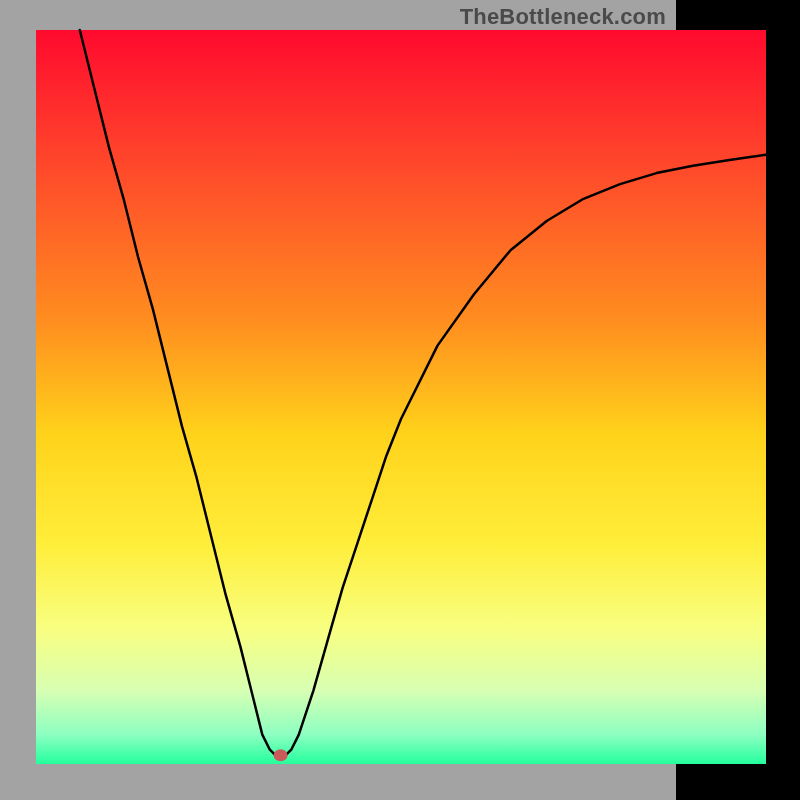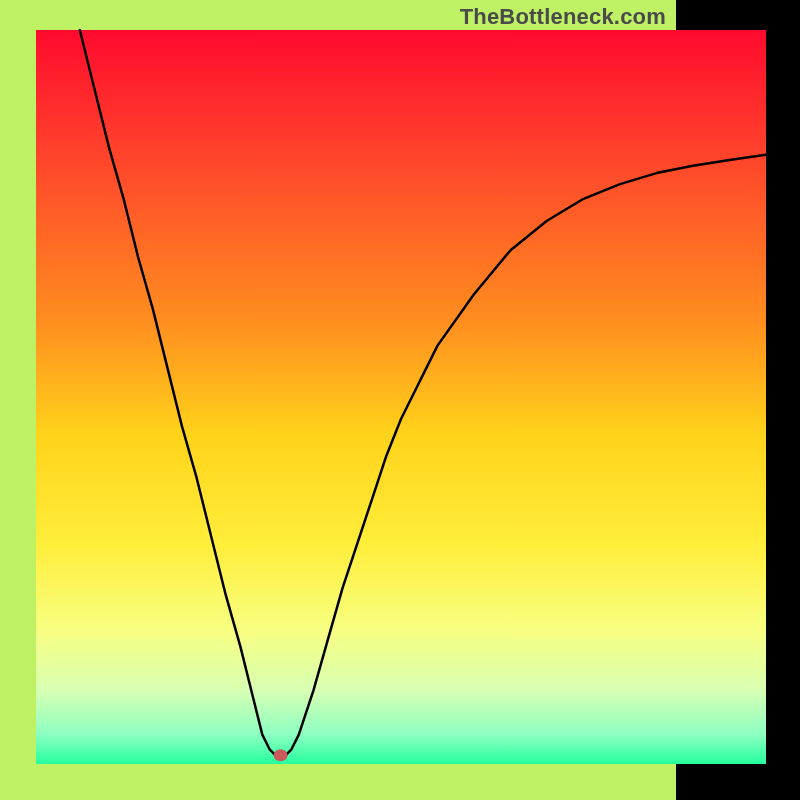--- a/index.html
+++ b/index.html
@@ -8,21 +8,21 @@
     width: 800px;
     height: 800px;
     background: #000;
     font-family: Arial, Helvetica, sans-serif;
     overflow: hidden;
   }
   .frame {
     position: relative;
     width: 676px;
     height: 800px;
-    background: #bef264;
+    background: #a3a3a3;
   }
   .watermark {
     position: absolute;
     top: 4px;
     right: 10px;
     color: #4a4a4a;
     font-size: 22px;
     font-weight: 600;
     letter-spacing: 0.2px;
     z-index: 10;

